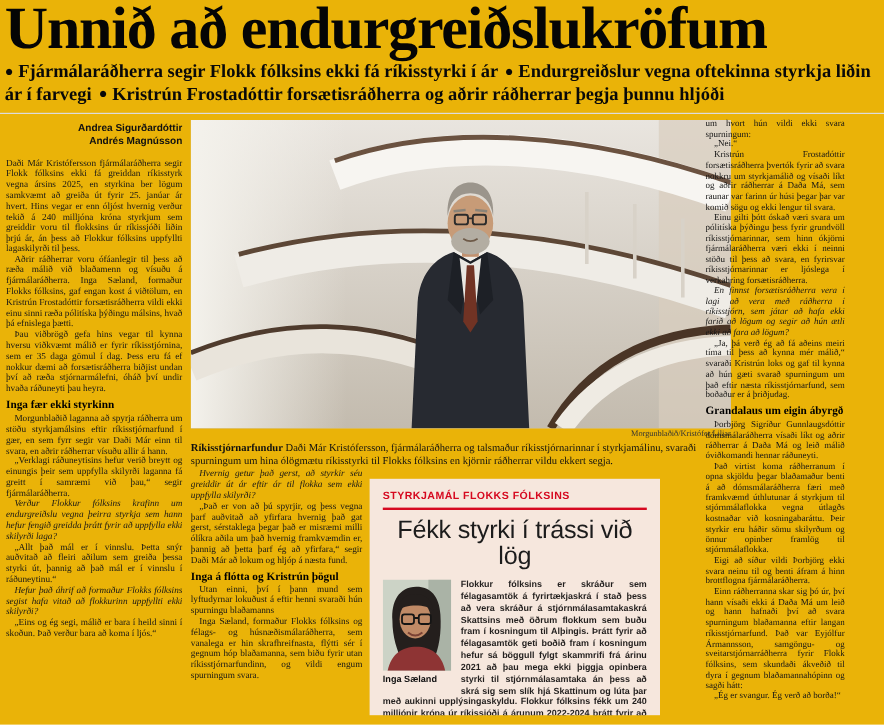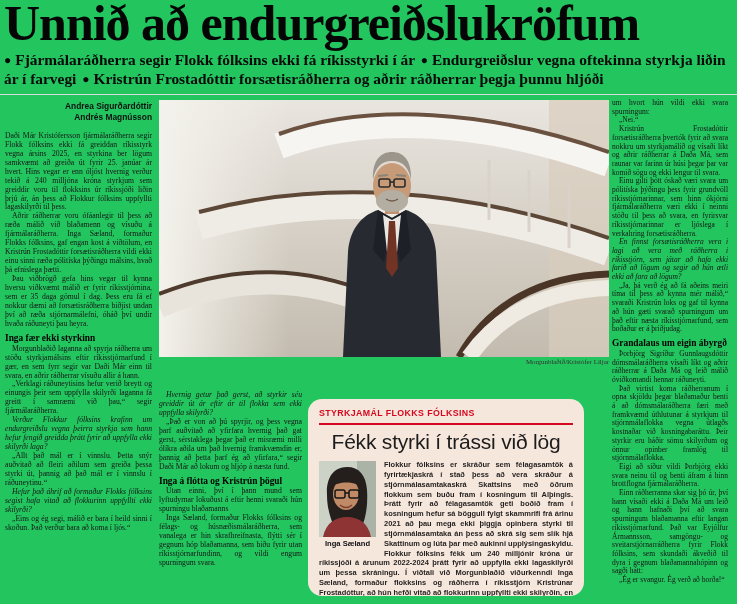--- a/index.html
+++ b/index.html
@@ -1,53 +1,53 @@
 <!DOCTYPE html>
 <html lang="is"><head>
 <meta charset="utf-8">
 <style>
   html,body{margin:0;padding:0;background:#ffffff;}
-  .page{position:relative;width:737px;height:604px;background:#22c55e;overflow:hidden;
+  .page{position:relative;width:737px;height:604px;background:#eab308;overflow:hidden;
         font-family:"Liberation Serif",serif;color:#1a1a1a;}
   
   .headline{position:absolute;left:4px;top:-2px;width:730px;margin:0;
             font-family:"Liberation Serif",serif;font-weight:700;color:#050505;
             font-size:50px;line-height:1.02;letter-spacing:-1px;}
   .deck{position:absolute;left:4px;top:51px;width:729px;
         font-family:"Liberation Serif",serif;font-weight:700;font-size:15.4px;line-height:1.22;color:#090909;}
   .deck .dot{font-size:12px;padding:0 4px 0 2px;position:relative;top:-1px;}
   .deck .dot.first{padding-left:0;}
   .top-rule{position:absolute;left:0;top:94px;width:737px;border-top:1px solid #dcdcdc;}
   
   .col{position:absolute;overflow:hidden;text-align:justify;font-size:7.7px;line-height:8.95px;color:#161616;}
   .col p{margin:0;text-indent:7px;}
   .col p.noindent{text-indent:0;}
   .col .q{font-style:italic;}
   .col .crosshead{margin:4px 0 1.5px;font-size:9.4px;line-height:1.1;font-weight:700;text-indent:0;color:#000;}
   .col1{left:5px;top:101px;width:147px;height:502px;}
   .col2{left:159px;top:391px;width:143px;height:212px;}
-  .col3{left:612px;top:99px;width:116px;height:505px;font-size:7.5px;line-height:8.7px;}
+  .col3{left:588px;top:99px;width:116px;height:505px;font-size:7.5px;line-height:8.7px;}
   .byline{font-family:"Liberation Sans",sans-serif;font-weight:700;font-size:8.4px;line-height:1.3;
           color:#111;margin:0 0 9px;text-align:right;}
   
   .photo-fig{position:absolute;left:159px;top:100px;width:450px;height:257px;margin:0;overflow:hidden;background:#cfc8bc;}
   .photo-fig svg{display:block;}
   .credit{position:absolute;left:159px;top:358px;width:450px;text-align:right;
           font-size:6.9px;color:#333;font-family:"Liberation Serif",serif;}
   .caption{position:absolute;left:159px;top:368px;width:450px;font-size:8.8px;line-height:1.25;color:#101010;}
   .caption .lead{font-weight:700;}
   
-  .factbox{position:absolute;left:308px;top:399px;width:276px;height:197px;box-sizing:border-box;
-           background:#f6e7dd;padding:9px 11px 8px;overflow:hidden;border-radius:14px;}
+  .factbox{position:absolute;left:308px;top:399px;width:242px;height:197px;box-sizing:border-box;
+           background:#f6e7dd;padding:9px 11px 8px;overflow:hidden;}
   .fb-kicker{font-family:"Liberation Sans",sans-serif;font-weight:700;font-size:8.8px;
              letter-spacing:.4px;color:#d6081f;}
   .fb-rule{border:none;border-top:2px solid #d6081f;margin:5px 0 6px;}
   .fb-title{margin:0 0 7px;font-family:"Liberation Sans",sans-serif;font-weight:400;
             font-size:21px;line-height:1.05;letter-spacing:-.2px;color:#1c1c1c;text-align:center;}
-  .fb-photo{float:left;width:57px;margin:1px 8px 2px 0;text-align:center;}
+  .fb-photo{float:left;width:57px;margin:1px 8px 2px 0;}
   .fb-photo svg{display:block;width:57px;height:76px;}
   .fb-photo figcaption{font-family:"Liberation Sans",sans-serif;font-weight:700;font-size:7.6px;margin-top:2px;color:#111;}
   .fb-body{font-family:"Liberation Sans",sans-serif;font-weight:700;font-size:7.45px;
            line-height:1.32;color:#221f1e;text-align:justify;}
 </style>
 </head>
 <body>
 
 <div class="page">
 
@@ -123,20 +123,24 @@
         <line x1="231" y1="82" x2="235" y2="82" stroke="#2b2b2b" stroke-width="1.6"></line>
         <line x1="219" y1="76" x2="229" y2="75" stroke="#8a8378" stroke-width="2"></line>
         <line x1="237" y1="75" x2="247" y2="76" stroke="#8a8378" stroke-width="2"></line>
         <path d="M227,99 Q233,103 239,99" stroke="#6e5a48" stroke-width="1.4" fill="none"></path>
       </g>
     </svg>
   </figure>
 
   <div class="credit">Morgunblaðið/Kristófer Liljar</div>
 
+  <div class="caption">
+    <span class="lead">Ríkisstjórnarfundur</span>
+    <span>Daði Már Kristófersson, fjármálaráðherra og talsmaður ríkisstjórnarinnar í styrkjamálinu, svaraði spurningum um hina ólögmætu ríkisstyrki til Flokks fólksins en kjörnir ráðherrar vildu ekkert segja.</span>
+  </div>
 
   <div class="col col2">
       <p class="q">Hvernig getur það gerst, að styrkir séu greiddir út ár eftir ár til flokka sem ekki uppfylla skilyrði?</p>
       <p class="bp">„Það er von að þú spyrjir, og þess vegna þarf auðvitað að yfirfara hvernig það gat gerst, sérstaklega þegar það er misræmi milli ólíkra aðila um það hvernig framkvæmdin er, þannig að þetta þarf ég að yfirfara,“ segir Daði Már að lokum og hljóp á næsta fund.</p>
       <h3 class="crosshead">Inga á flótta og Kristrún þögul</h3>
       <p class="bp">Utan einni, því í þann mund sem lyftudyrnar lokuðust á eftir henni svaraði hún spurningu blaðamanns</p>
       <p class="bp">Inga Sæland, formaður Flokks fólksins og félags- og húsnæðismálaráðherra, sem vanalega er hin skrafhreifnasta, flýtti sér í gegnum hóp blaðamanna, sem biðu fyrir utan ríkisstjórnarfundinn, og vildi engum spurningum svara.</p>
     </div>
 
   <aside class="factbox">

